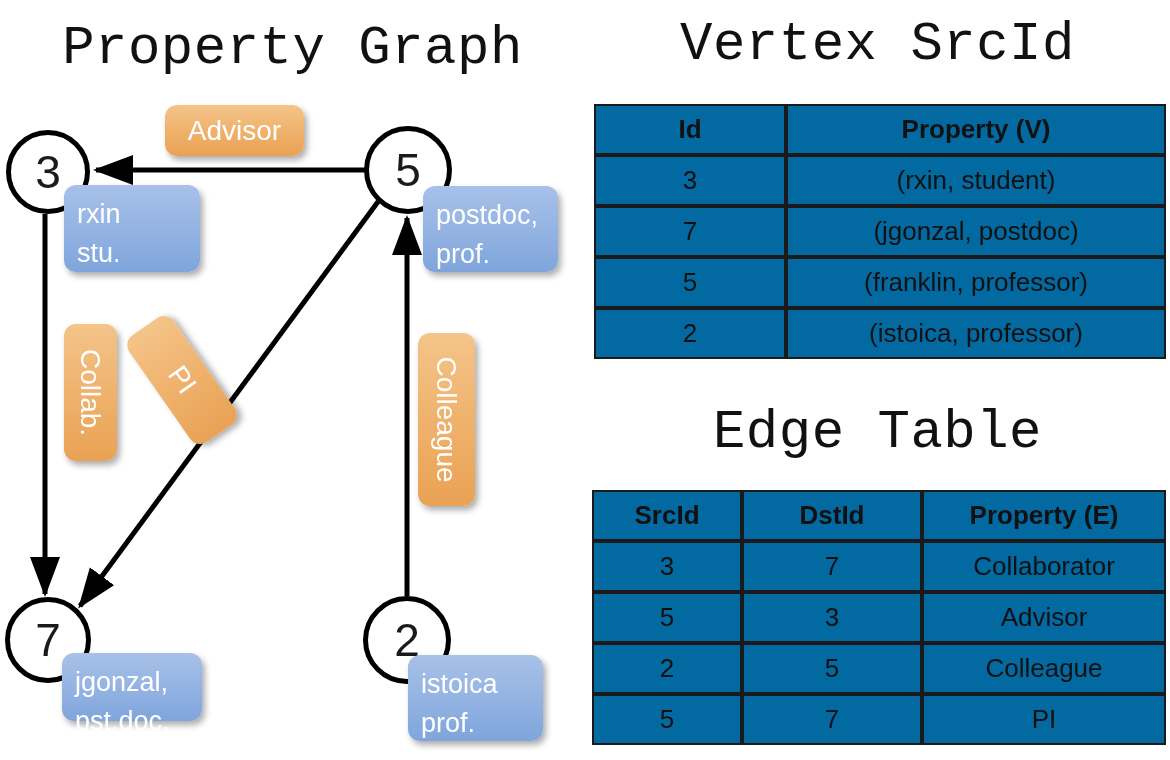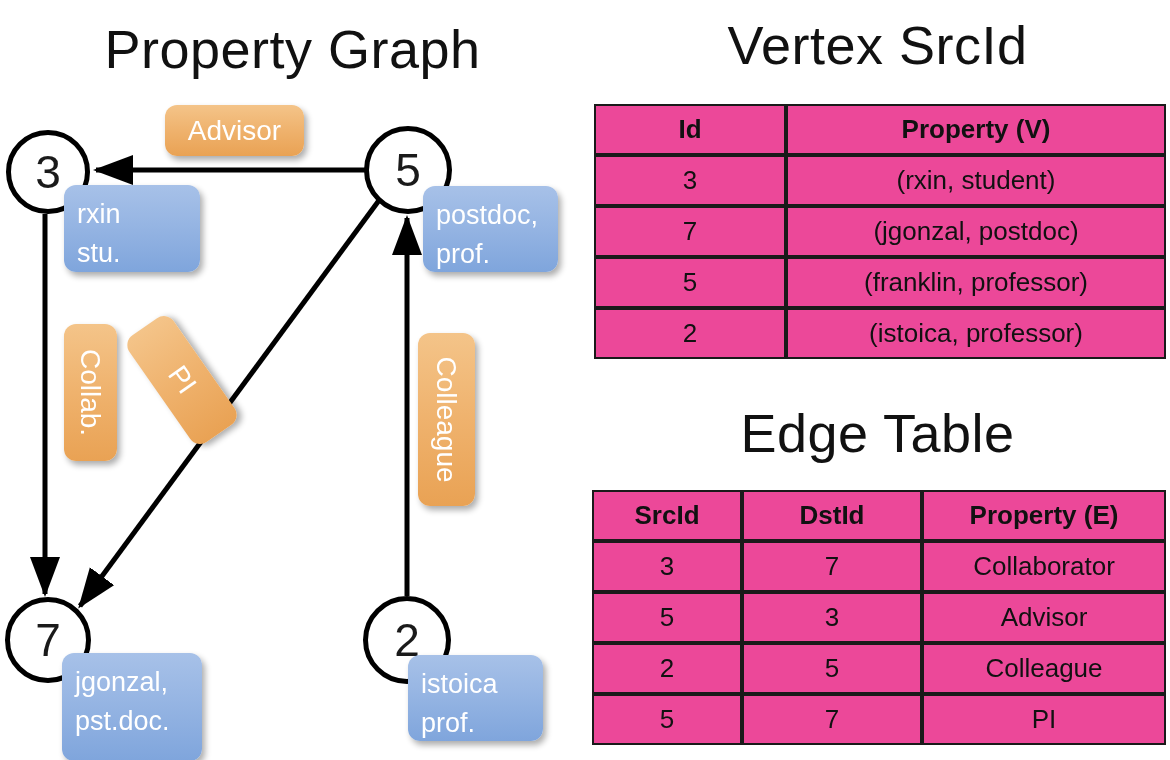--- a/index.html
+++ b/index.html
@@ -14,21 +14,21 @@
     overflow: hidden;
     font-family: "Liberation Sans", sans-serif;
     color: #000000;
   }
 
   .panel { position: absolute; }
 
   
   .big-title {
     position: absolute;
-    font-family: Liberation Sans, sans-serif;
+    font-family: Liberation Mono, monospace;
     font-weight: 300;
     font-size: 54px;
     letter-spacing: 0.5px;
     color: #111111;
     white-space: nowrap;
     text-align: center;
   }
 
   
   #graph-panel {
@@ -93,21 +93,21 @@
     table-layout: fixed;
   }
   table.grid td {
     border: 2px solid #1a1a1a;
     text-align: center;
     font-size: 26px;
     font-weight: 300;
     color: #111;
     padding: 0;
     height: 47px;
-    background: #ec4899;
+    background: #0369a1;
   }
   table.grid td.hdr { font-weight: bold; }
   td.blue { background: #ccd9ef; }
   td.peach { background: #f6ddc2; }
 </style>
 </head>
 <body>
 
 <div class="panel" id="graph-panel">
 
@@ -143,21 +143,21 @@
   </div>
 
   <div class="prop-box" style="left:64px; top:185px; width:136px; height:87px;">
     <span>rxin</span>
     <span>stu.</span>
   </div>
   <div class="prop-box" style="left:423px; top:186px; width:135px; height:86px;">
     <span>postdoc,</span>
     <span>prof.</span>
   </div>
-  <div class="prop-box" style="left:62px; top:653px; width:140px; height:108px;">
+  <div class="prop-box" style="left:62px; top:653px; width:140px; height:68px;">
     <span>jgonzal,</span>
     <span>pst.doc.</span>
   </div>
   <div class="prop-box" style="left:408px; top:655px; width:135px; height:86px;">
     <span>istoica</span>
     <span>prof.</span>
   </div>
 
   <div class="edge-label orange" style="left:165px; top:105px; width:139px; height:51px;">
     <div class="edge-label-inner">Advisor</div>

